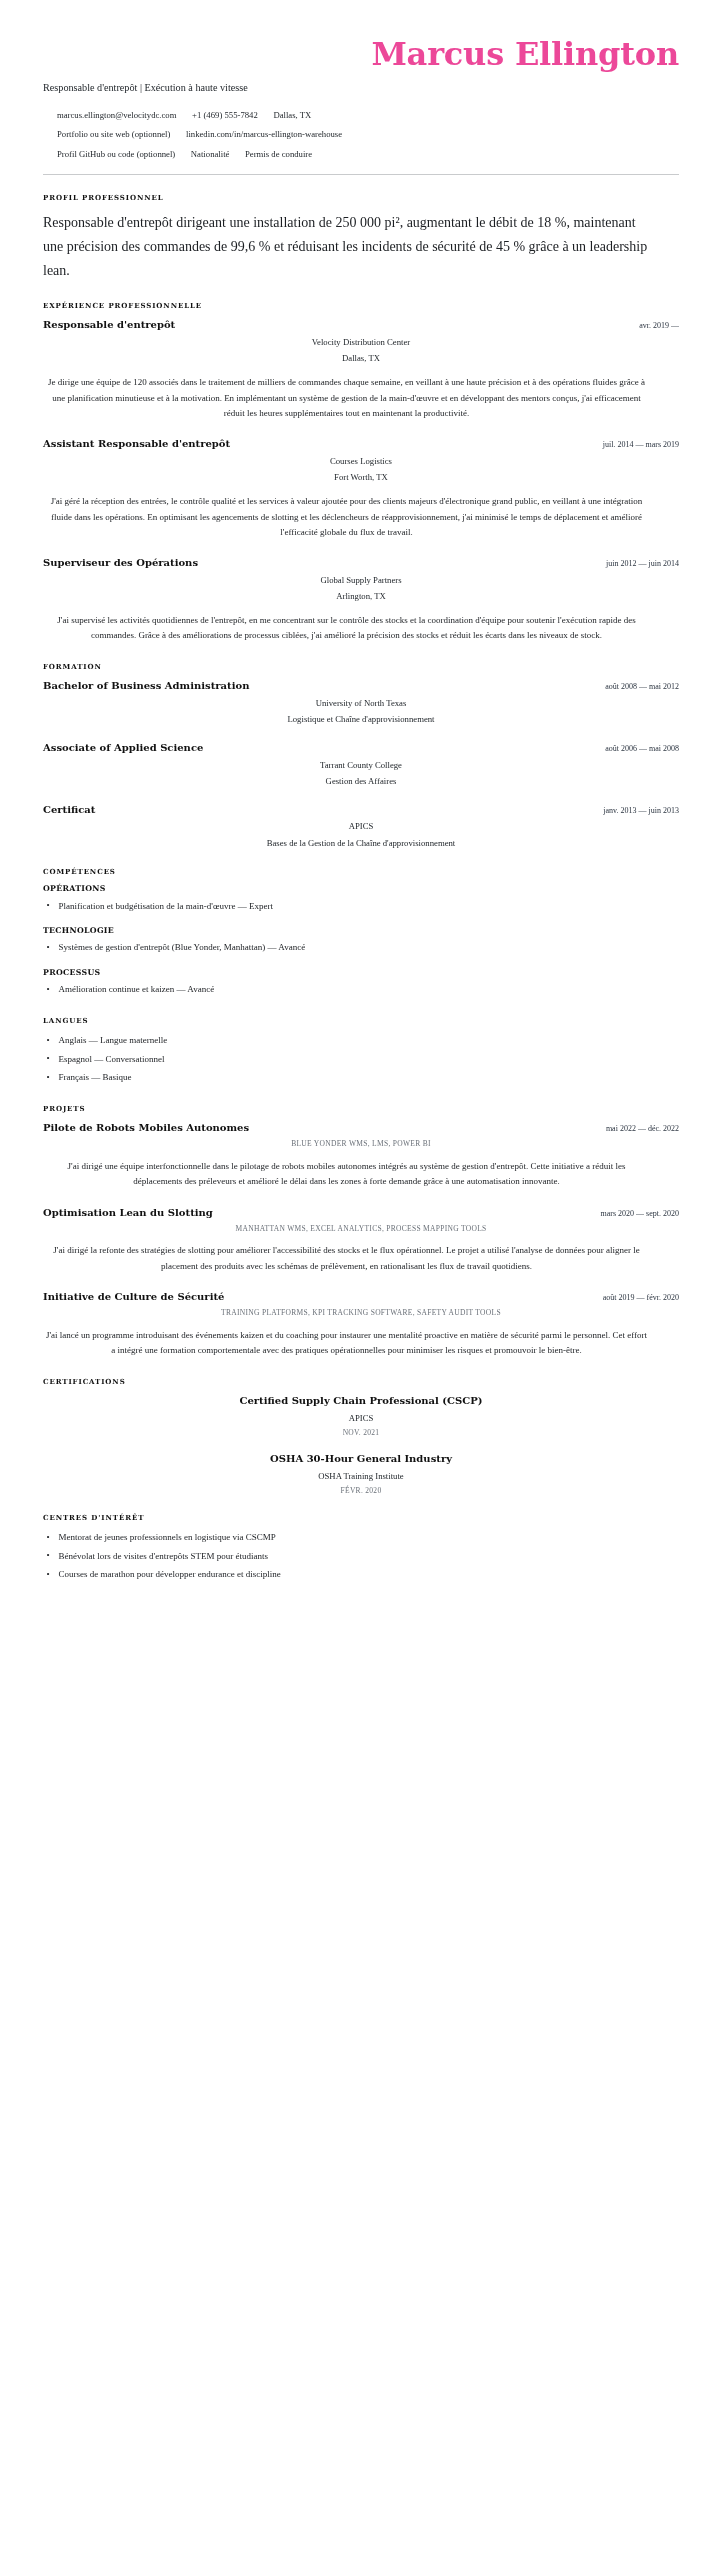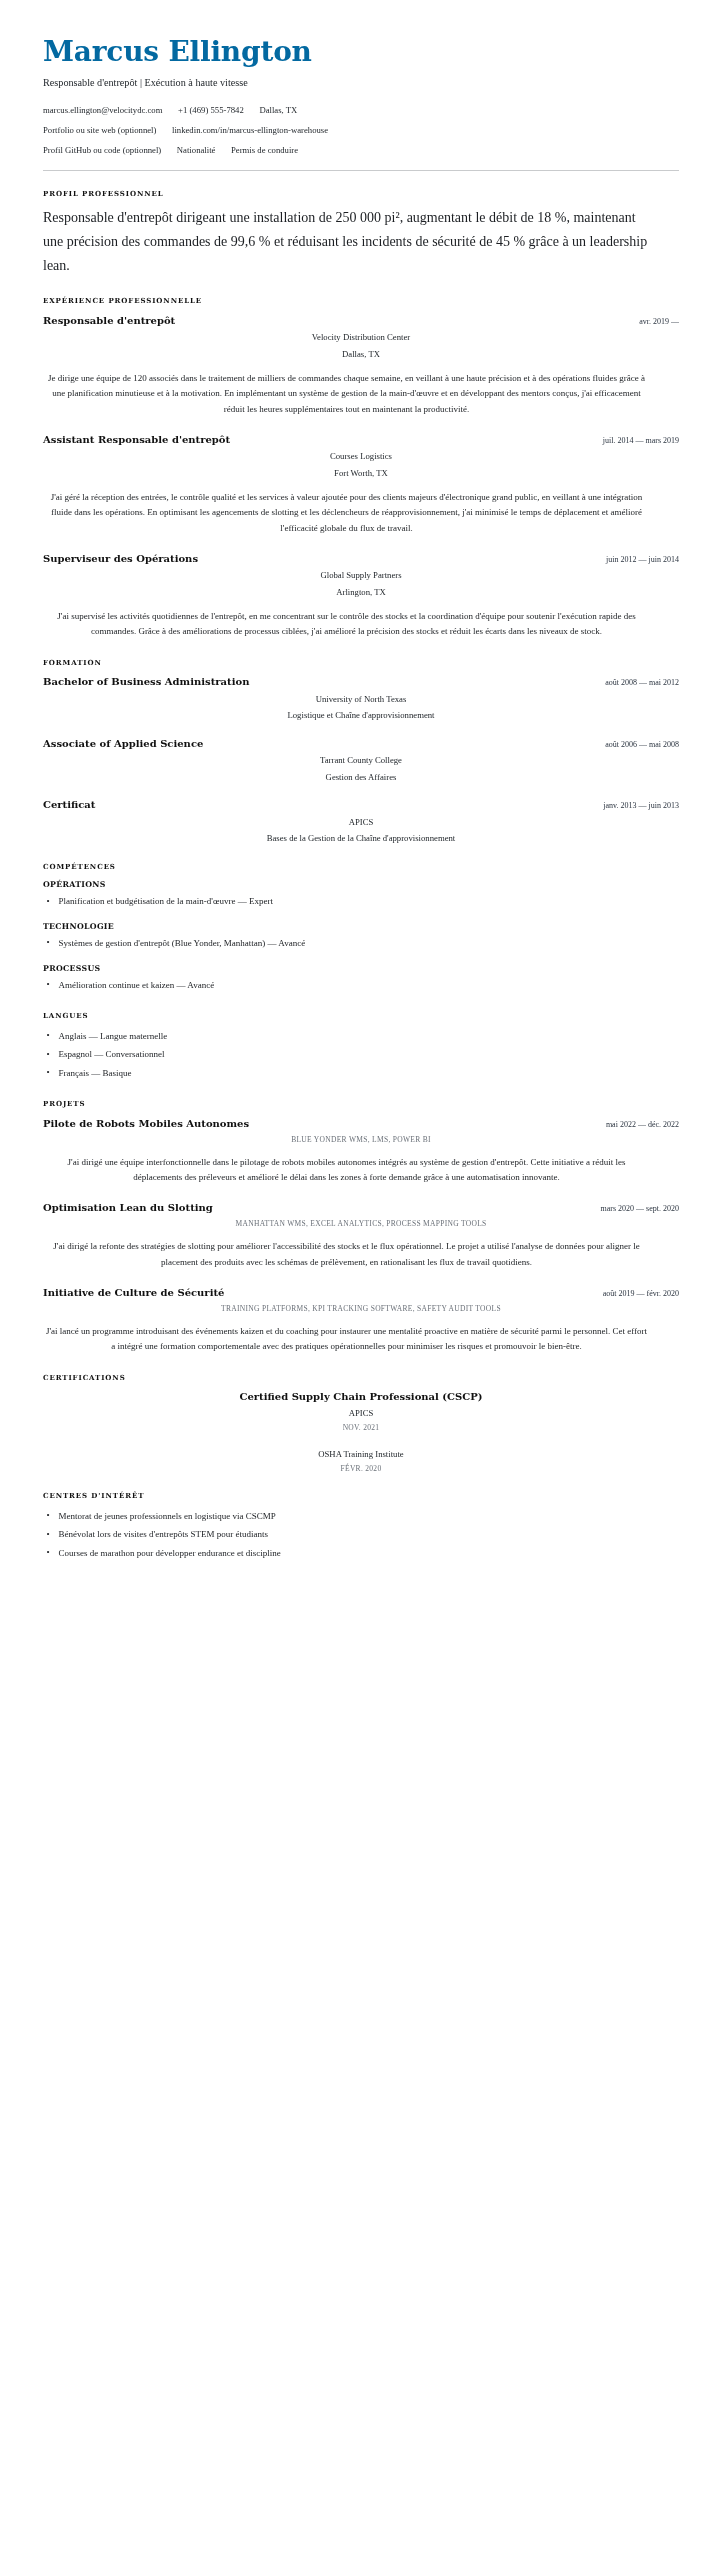--- a/index.html
+++ b/index.html
@@ -16,42 +16,44 @@
   }
   .page {
     width: 722px;
     box-sizing: border-box;
     padding: 37px 43px 42px 43px;
   }
 
   
   .name {
     font-family: "DejaVu Serif", "Liberation Serif", serif;
-    font-size: 28px;
+    font-size: 32px;
     font-weight: 700;
     letter-spacing: -0.2px;
     line-height: 1.1;
     margin: 0 0 8.4px 0;
-    color: #0369a1;
+    color: #ec4899;
+    text-align: right;
   }
   .headline {
     font-size: 10.2px;
     font-weight: 400;
     color: #23282d;
     margin: 0 0 14.4px 0;
     line-height: 1.35;
   }
   .contact-line {
     font-size: 8.7px;
     color: #24292e;
     line-height: 1.5;
     margin-bottom: 6.6px;
     display: flex;
     flex-wrap: wrap;
     align-items: baseline;
+    margin-left: 14px;
   }
   .contact-line .citem { white-space: nowrap; }
   .contact-line .citem + .citem { margin-left: 15.6px; }
 
   .rule {
     border: 0;
     border-top: 0.6px solid #c9cbcd;
     margin: 13.2px 0 18px 0;
   }
 
@@ -334,20 +336,21 @@
   <section class="section">
     <h2 class="section-title">CERTIFICATIONS</h2>
 
     <div class="entry">
       <div class="entry-title">Certified Supply Chain Professional (CSCP)</div>
       <div class="entry-org">APICS</div>
       <div class="entry-meta">NOV. 2021</div>
     </div>
 
     <div class="entry">
+      <div class="entry-title">OSHA 30-Hour General Industry</div>
       <div class="entry-org">OSHA Training Institute</div>
       <div class="entry-meta">FÉVR. 2020</div>
     </div>
   </section>
 
   <section class="section">
     <h2 class="section-title">CENTRES D'INTÉRÊT</h2>
     <ul class="bullets">
       <li>Mentorat de jeunes professionnels en logistique via CSCMP</li>
       <li>Bénévolat lors de visites d'entrepôts STEM pour étudiants</li>

